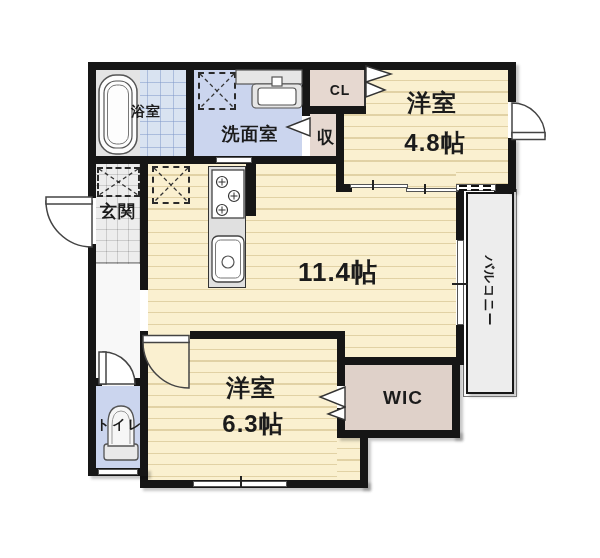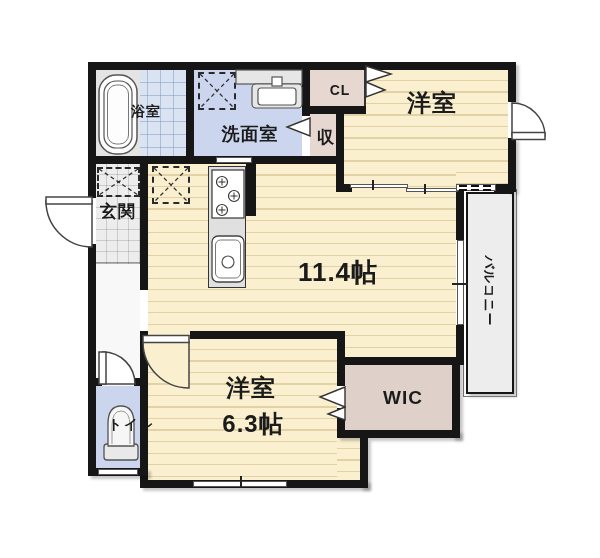--- a/index.html
+++ b/index.html
@@ -183,21 +183,22 @@
       <path d="M154,168 L188,202 M188,168 L154,202"></path>
       <path d="M99,169 L138,195 M138,169 L99,195"></path>
     </g>
   </svg>
 
   <span class="lab" style="left:146px;top:112px;font-size:14px;">浴室</span>
   <span class="lab" style="left:250px;top:134px;font-size:18px;">洗面室</span>
   <span class="lab" style="left:340px;top:90px;font-size:14px;">CL</span>
   <span class="lab" style="left:326px;top:137px;font-size:17px;">収</span>
   <span class="lab" style="left:432px;top:103px;font-size:24px;">洋室</span>
+  <span class="lab" style="left:435px;top:143px;font-size:24px;">4.8帖</span>
   <span class="lab" style="left:118px;top:211px;font-size:17px;">玄関</span>
   <span class="lab" style="left:338px;top:272px;font-size:26px;">11.4帖</span>
   <span class="lab rot" style="left:489px;top:291px;font-size:13px;">バルコニー</span>
   <span class="lab" style="left:251px;top:388px;font-size:24px;">洋室</span>
   <span class="lab" style="left:253px;top:424px;font-size:24px;text-align:right;">6.3帖</span>
   <span class="lab" style="left:403px;top:398px;font-size:19px;">WIC</span>
-  <span class="lab" style="left:120px;top:425px;font-size:13.5px;letter-spacing:2px;margin-left:12px;">トイレ</span>
+  <span class="lab" style="left:120px;top:425px;font-size:13.5px;letter-spacing:2px;">トイレ</span>
 
 </div>
 
 </body></html>

